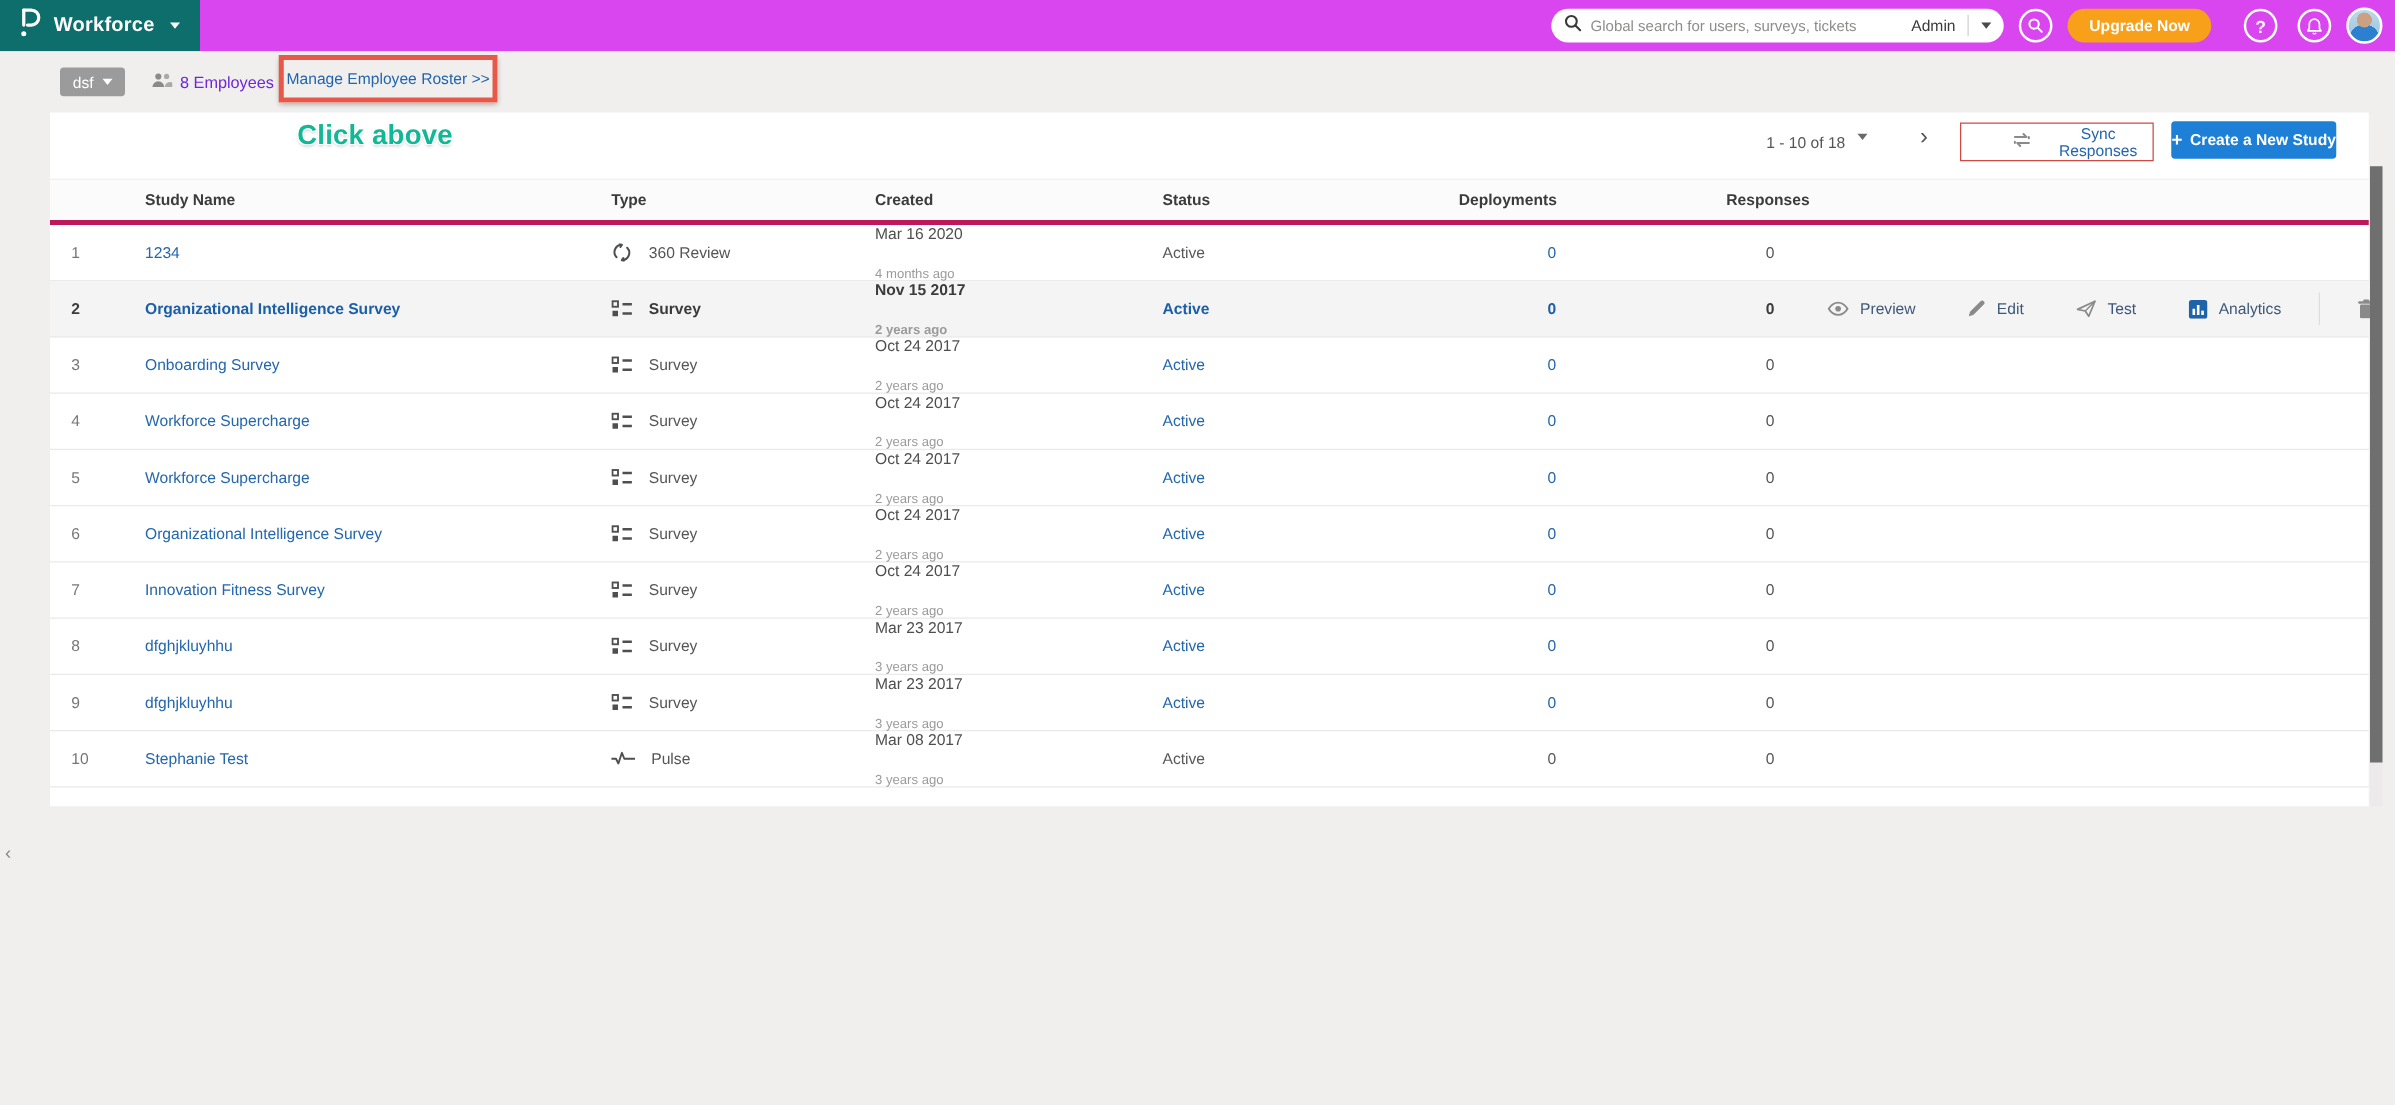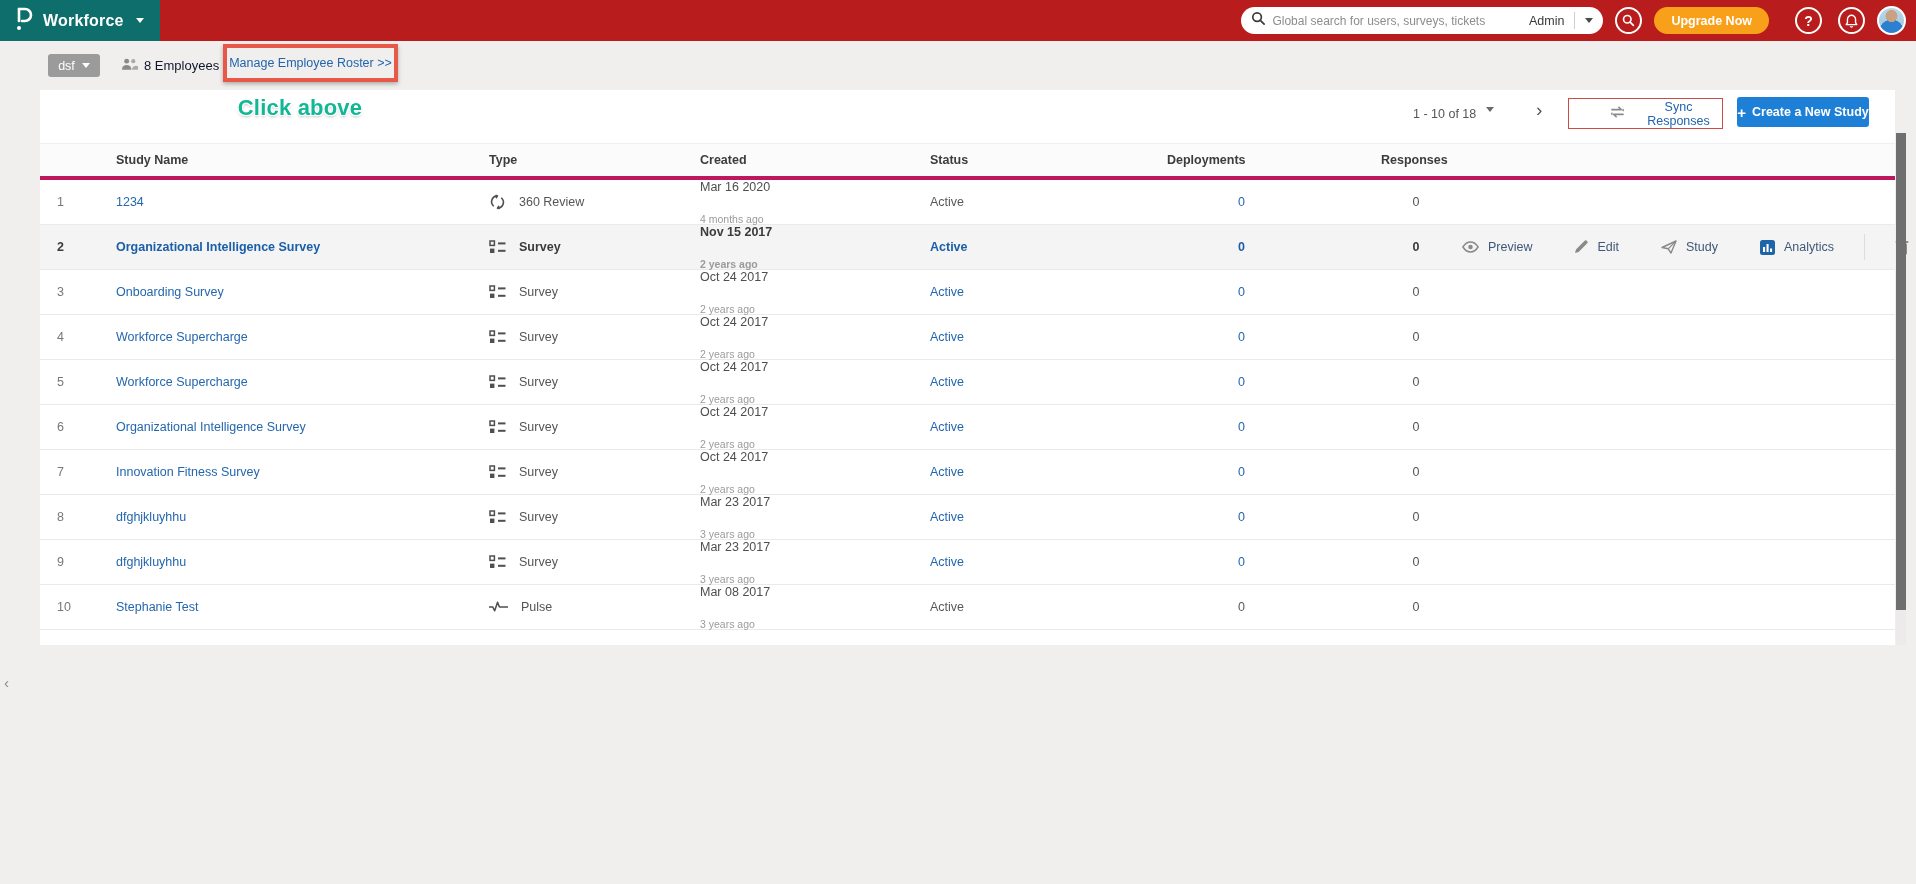--- a/index.html
+++ b/index.html
@@ -1,21 +1,21 @@
 <!DOCTYPE html>
 <html><head>
 <meta charset="utf-8">
 <style>
   * { margin:0; padding:0; box-sizing:border-box; }
   html,body { width:1916px; height:884px; overflow:hidden; }
   body { background:#f0efee; font-family:"Liberation Sans", sans-serif; }
   .page { position:relative; width:1916px; height:884px; }
 
   
-  .topbar { position:absolute; top:0; left:0; width:100%; height:41px; background:#b91c1c; display:flex; align-items:center; }
+  .topbar { position:absolute; top:0; left:0; width:100%; height:41px; background:#d946ef; display:flex; align-items:center; }
   .brand { width:160px; height:41px; background:#0e6e6b; display:flex; align-items:center; gap:10px; padding-left:13px; cursor:pointer; }
   .brand-label { color:#fff; font-size:16px; font-weight:600; letter-spacing:.2px; }
   .caret { width:0; height:0; border-left:4px solid transparent; border-right:4px solid transparent; border-top:5px solid currentColor; display:inline-block; }
   .brand .caret { color:#fff; margin-left:2px; }
   .topbar-right { margin-left:auto; display:flex; align-items:center; padding-right:10px; }
   .searchbar { width:362px; height:27px; background:#fff; border-radius:14px; display:flex; align-items:center; padding-left:10px; overflow:hidden; }
   .searchbar svg { flex:0 0 auto; }
   .searchbar input { border:none; outline:none; flex:1; font-size:12px; color:#333; padding:0 6px; font-family:"Liberation Sans", sans-serif; background:transparent; }
   .searchbar input::placeholder { color:#8e8d8c; }
   .scope { font-size:12.5px; color:#3a3a3a; padding:0 10px; height:17px; display:flex; align-items:center; border-right:1px solid #cfcfcf; cursor:pointer; }
@@ -28,21 +28,21 @@
   .avatar { width:29px; height:29px; margin-left:12px; border-radius:50%; border:2px solid #fff; cursor:pointer;
             background: radial-gradient(circle at 50% 32%, #caa183 0 28%, transparent 29%),
                         radial-gradient(circle at 50% 95%, #2d7fd0 0 45%, transparent 46%),
                         linear-gradient(#bcd8e8, #9cc4de); }
 
   
   .subheader { position:absolute; top:41px; left:0; width:100%; height:49px; background:#f0efee; }
   .team-btn { position:absolute; left:48px; top:13px; height:23px; min-width:52px; background:#9b9b9b; border:none; border-radius:3px; color:#fff; font-size:12.5px; display:flex; align-items:center; justify-content:center; gap:7px; padding:0 9px; cursor:pointer; font-family:"Liberation Sans", sans-serif; }
   .team-btn .caret { color:#fff; }
   .people-icon { position:absolute; left:121px; top:16px; color:#8a8a8a; }
-  .employees { position:absolute; left:144px; top:17px; font-size:13px; color:#0f172a; }
+  .employees { position:absolute; left:144px; top:17px; font-size:13px; color:#6d28d9; }
   .roster-box { position:absolute; left:223px; top:3px; width:175px; height:38px; border:4px solid #e85849; box-shadow:0 2px 4px rgba(0,0,0,.28); display:flex; align-items:center; justify-content:center; background:transparent; }
   .roster-link { font-size:12.5px; color:#2265ad; text-decoration:none; cursor:pointer; white-space:nowrap; }
 
   
   .annotation { position:absolute; left:225px; top:95px; width:150px; text-align:center; font-size:22px; font-weight:800; color:#12b795; letter-spacing:.2px; z-index:5;
     text-shadow:-1px -1px 0 #fff, 1px -1px 0 #fff, -1px 1px 0 #fff, 1px 1px 0 #fff, 0 2px 3px rgba(0,0,0,.25); }
 
   
   .card { position:absolute; left:40px; top:90px; width:1855px; height:555px; background:#fff; }
   .toolbar { position:relative; height:53px; }
@@ -249,21 +249,21 @@
         <svg width="14" height="14" viewBox="0 0 14 14">
                 <path d="M1 13 l1 -3.6 L10.4 1 a1.6 1.6 0 0 1 2.6 2.6 L4.6 12 z" fill="currentColor"></path>
               </svg>
         <span>Edit</span>
       </button>
       <button class="act">
         <svg width="16" height="14" viewBox="0 0 16 14">
                 <path d="M1 7.5 L15 1 L10 13 L7.2 8.8 z" fill="none" stroke="currentColor" stroke-width="1.4" stroke-linejoin="round"></path>
                 <path d="M7.2 8.8 L15 1" stroke="currentColor" stroke-width="1.2"></path>
               </svg>
-        <span>Study</span>
+        <span>Test</span>
       </button>
       <button class="act analytics">
         <svg width="15" height="15" viewBox="0 0 15 15">
                 <rect x="0" y="0" width="15" height="15" rx="2.5" fill="currentColor"></rect>
                 <rect x="3" y="7" width="2.1" height="5" fill="#fff"></rect>
                 <rect x="6.5" y="4" width="2.1" height="8" fill="#fff"></rect>
                 <rect x="10" y="8.5" width="2.1" height="3.5" fill="#fff"></rect>
               </svg>
         <span>Analytics</span>
       </button>

